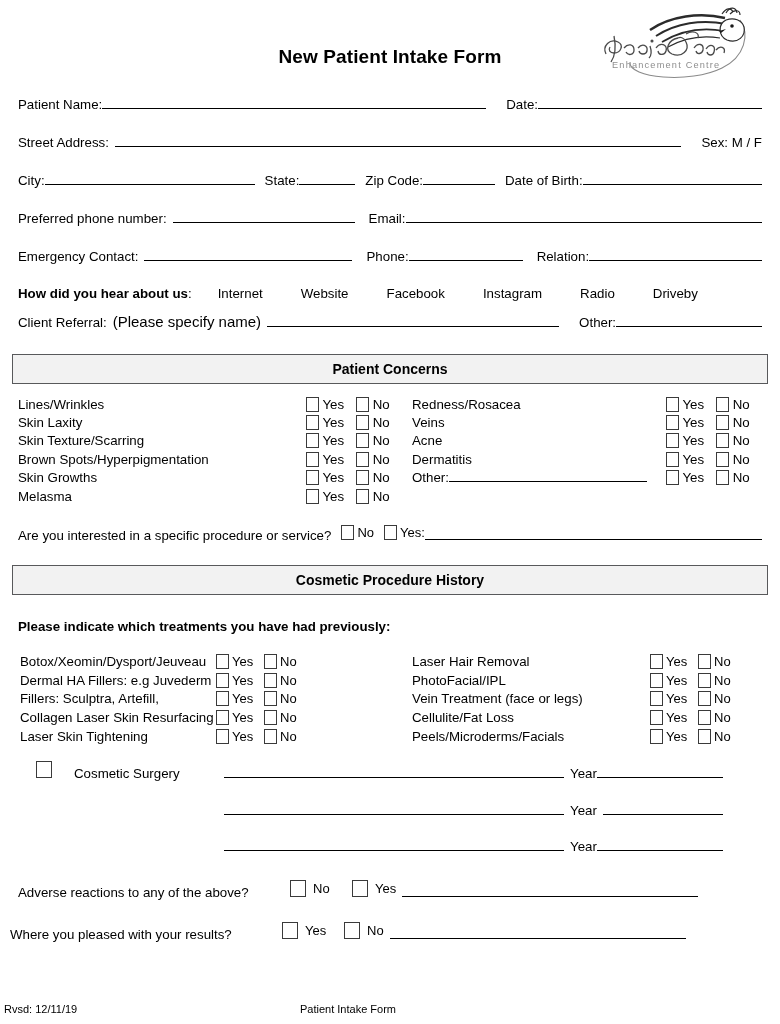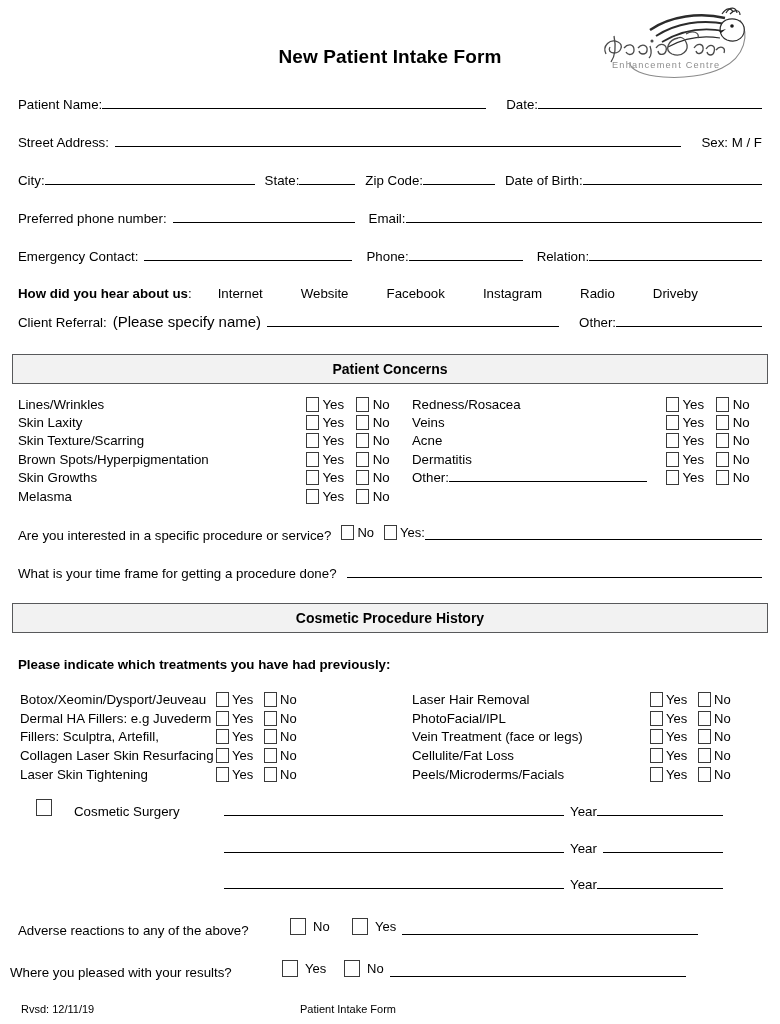--- a/index.html
+++ b/index.html
@@ -137,21 +137,21 @@
     padding: 0 18px;
   }
 
   
   .footer {
     position: absolute;
     left: 0; right: 0; bottom: 9px;
     font-size: 11px;
     display: flex;
   }
-  .footer .rvsd { padding-left: 21px; width: 300px; }
+  .footer .rvsd { padding-left: 4px; width: 300px; }
   .footer .center { flex: 1 1 auto; text-align: left; padding-left: 0px;}
 </style>
 </head>
 <body>
 
 <div class="page">
 
   <div class="header">
     <div class="form-title">New Patient Intake Form</div>
     <div class="logo">
@@ -423,25 +423,20 @@
       <span>No</span>
     </span>
     <span class="gap10"></span>
     <span class="yn">
       <span class="cb"></span>
       <span>Yes:</span>
     </span>
     <span class="line"></span>
   </div>
 
-  <div class="row" style="margin-bottom:22px">
-    <span class="lbl">What is your time frame for getting a procedure done?</span>
-    <span class="gap10"></span>
-    <span class="line"></span>
-  </div>
 
   <div class="section-bar">
     <span>Cosmetic Procedure History</span>
   </div>
 
   <div style="height:24px"></div>
 
   <div class="row" style="padding-left:18px">
     <span class="lbl b" style="font-size:13.3px">Please indicate which treatments you have had previously:</span>
   </div>

